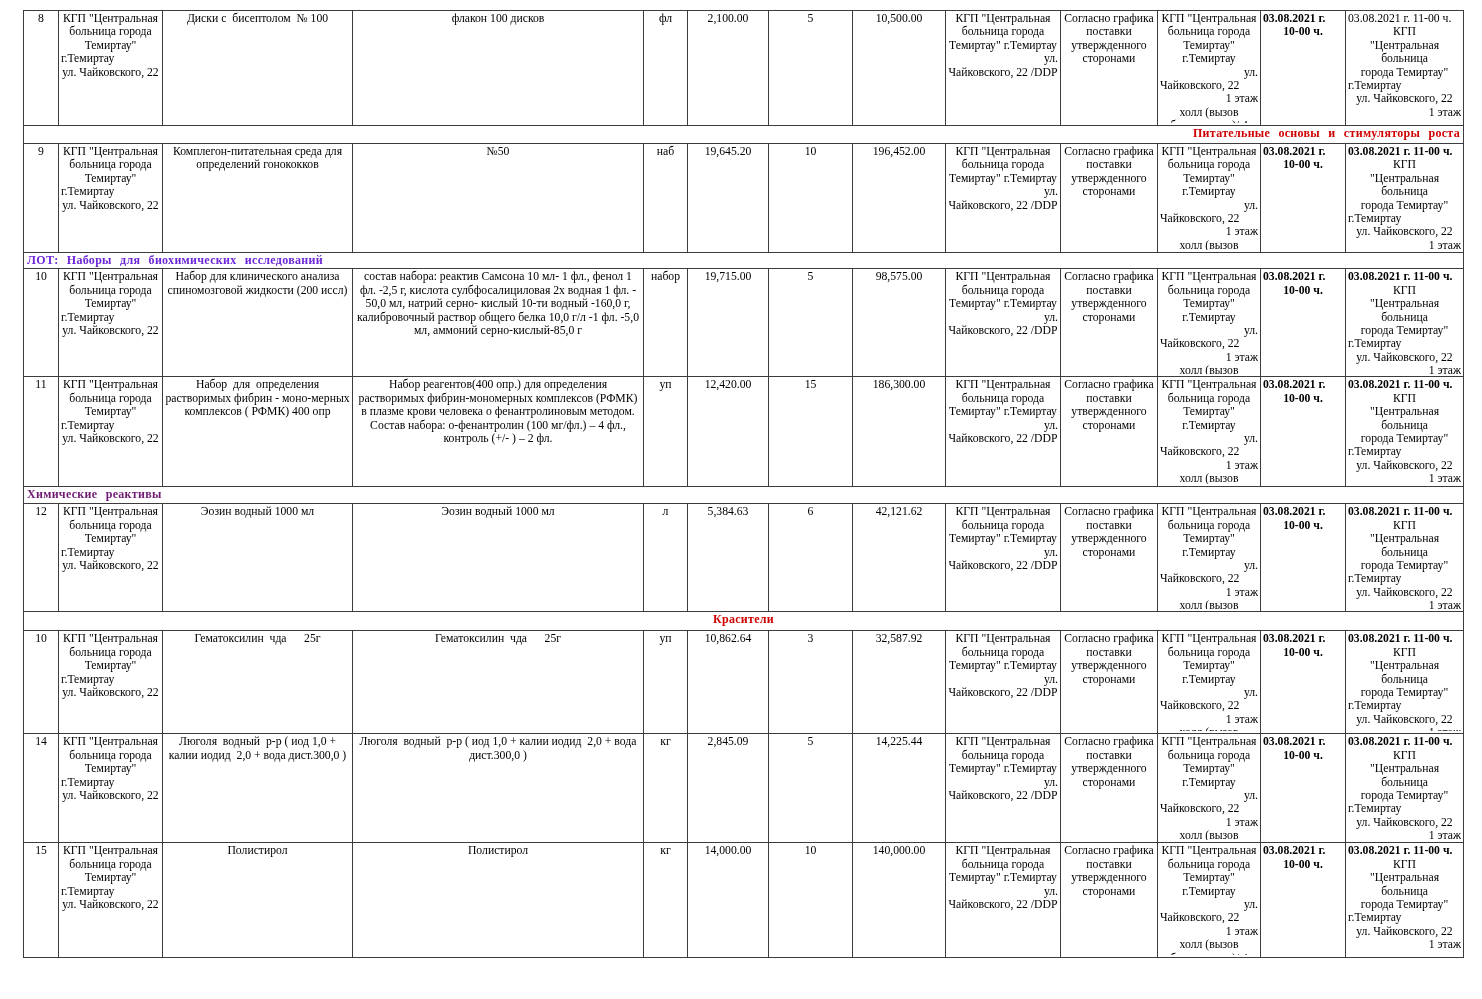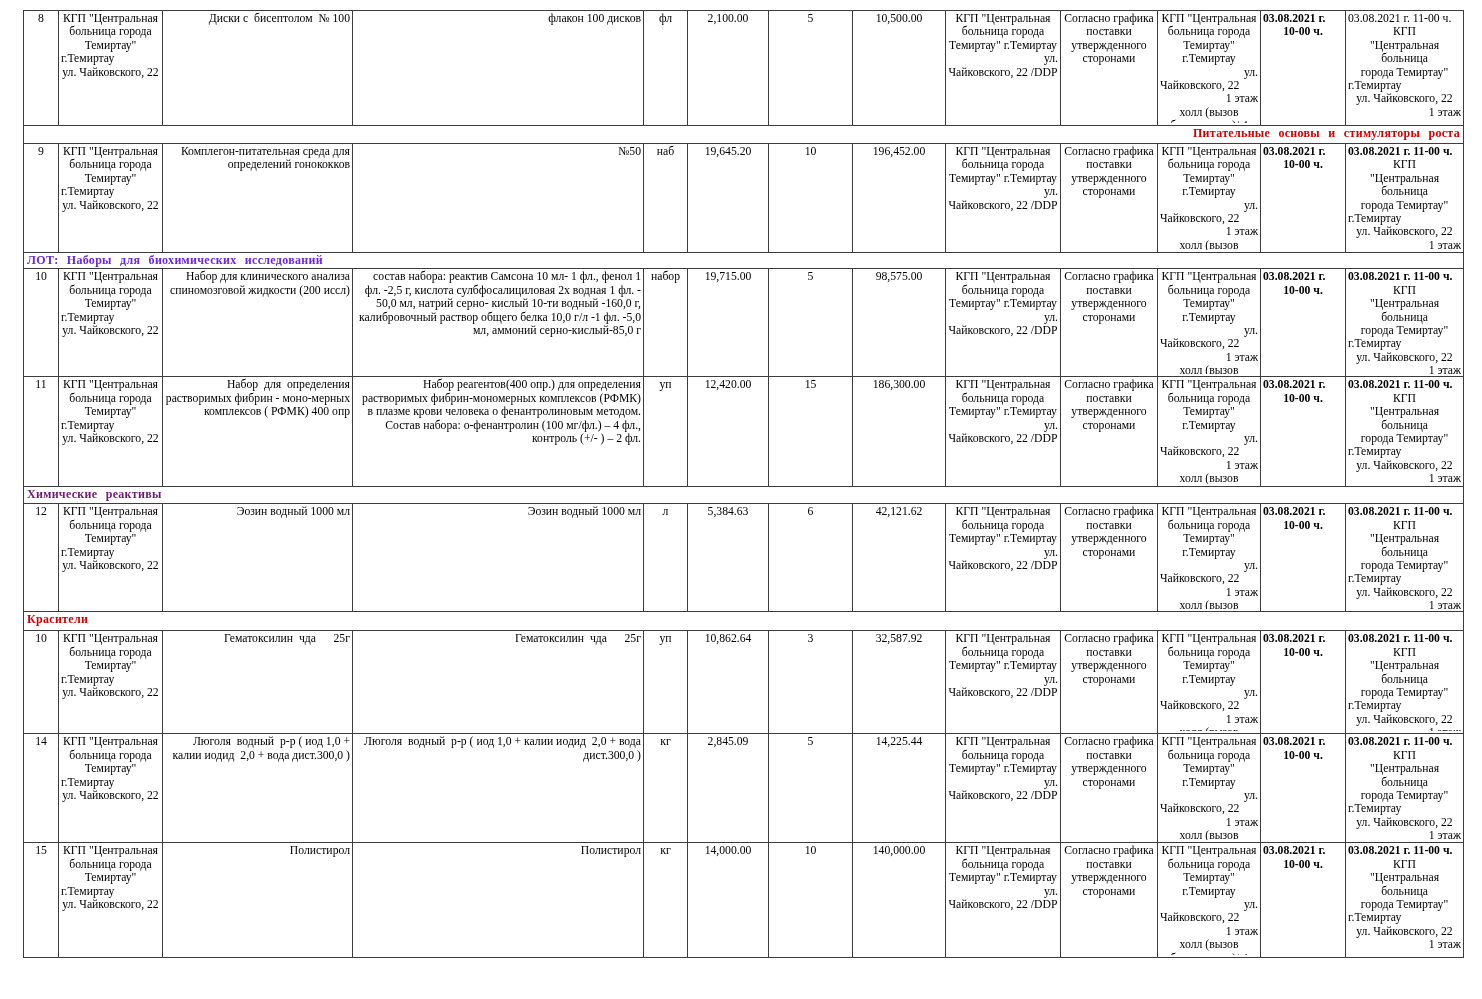--- a/index.html
+++ b/index.html
@@ -24,21 +24,21 @@
     font-size:11.7px;
     line-height:13.4px;
     overflow:hidden;
   }
   .cellwrap{overflow:hidden;}
   .ln{line-height:13.4px;}
   .a-c{text-align:center;}
   .a-l{text-align:left;}
   .a-r{text-align:right;}
   td.t-center{text-align:center;}
-  td.t-left{text-align:right;}
+  td.t-left{text-align:center;}
   .prewrap{white-space:pre-wrap;word-wrap:break-word;}
   .bold{font-weight:bold;}
   tr.section-row td{
     font-weight:bold;
     font-size:12px;
     word-spacing:5px;
     letter-spacing:0.3px;
     padding:1px 3px;
     white-space:nowrap;
   }
@@ -385,21 +385,21 @@
               <div class="ln a-c">КГП</div>
               <div class="ln a-c">"Центральная больница</div>
               <div class="ln a-c">города Темиртау"</div>
               <div class="ln a-l">г.Темиртау</div>
               <div class="ln a-c">ул. Чайковского, 22</div>
               <div class="ln a-r">1 этаж</div>
             </div>
           </td>
         </tr>
         <tr class="section-row" style="height: 19px;">
-          <td colspan="13" style="color: rgb(209, 0, 0);">Красители</td>
+          <td colspan="13" style="color: rgb(209, 0, 0); text-align: center;">Красители</td>
         </tr>
         <tr class="item-row" style="height: 103px;">
           <td class="t-center">10</td>
           <td>
             <div class="cellwrap" style="height: 99px;">
               <div class="ln a-c">КГП "Центральная</div>
               <div class="ln a-c">больница города</div>
               <div class="ln a-c">Темиртау"</div>
               <div class="ln a-l">г.Темиртау</div>
               <div class="ln a-c">ул. Чайковского, 22</div>

